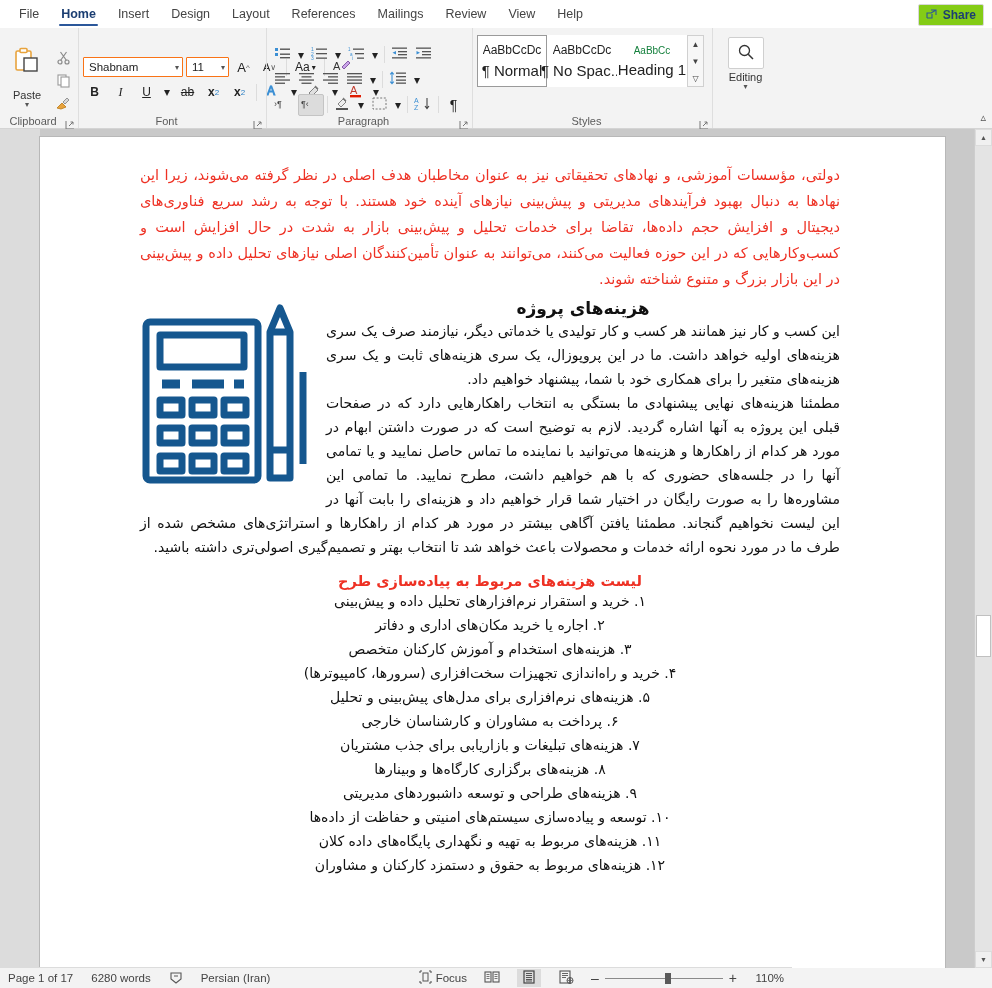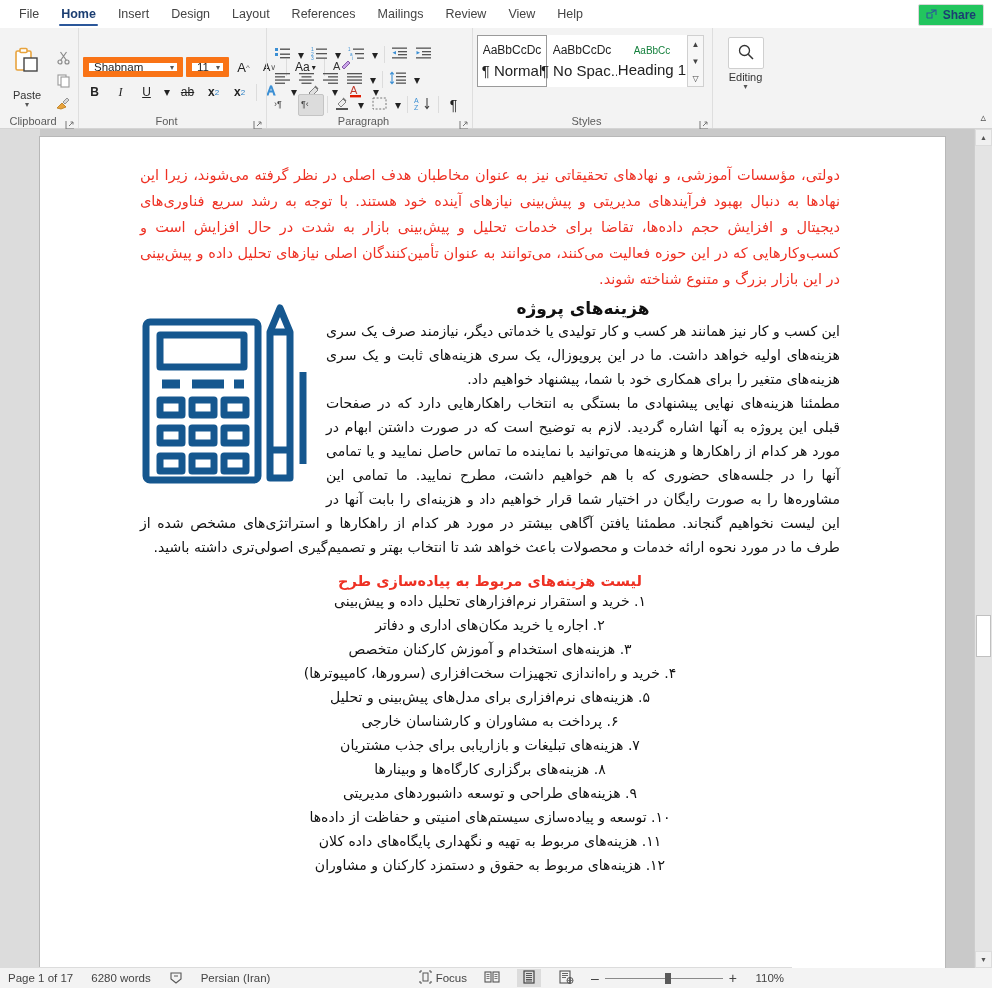--- a/index.html
+++ b/index.html
@@ -21,21 +21,21 @@
     font-size:12.5px;color:#444444;padding:0 11px;height:27px;
     line-height:27px;cursor:default;position:relative;white-space:nowrap;
   }
   .tab.active{color:#1b3e72;font-weight:600;}
   .tab.active:after{
     content:"";position:absolute;left:9px;right:9px;bottom:2px;height:2.5px;
     background:#2b579a;border-radius:1px;
   }
   .sharebtn{
     position:absolute;right:8px;top:4px;height:20px;
-    border:1px solid #d8d8d8;background:#22c55e;border-radius:2px;
+    border:1px solid #d8d8d8;background:#84cc16;border-radius:2px;
     display:flex;align-items:center;gap:4px;padding:0 7px;
     font-size:12px;color:#1b3e72;font-weight:600;
   }
   .sharebtn svg{display:block;}
 
   
   .ribbon{
     position:absolute;left:0;top:28px;width:992px;height:100px;
     background:#f3f3f3;border-bottom:1px solid #d4d4d4;
     display:flex;align-items:stretch;
@@ -65,21 +65,21 @@
   }
   .pastebig .lbl{margin-top:11px;}
   .caret{font-size:8px;color:#555;line-height:6px;margin-top:1px;}
   .clipminis{display:flex;flex-direction:column;gap:2px;padding-top:3px;}
   .mini{width:22px;height:21px;display:flex;align-items:center;justify-content:center;}
 
   
   .g-font{width:188px;}
   .frow{display:flex;align-items:center;gap:3px;height:25px;}
   .combo{
-    height:20px;border:6px solid #f97316;background:#fff;border-radius:1px;
+    height:20px;border:1px solid #f97316;background:#fff;border-radius:1px;
     display:flex;align-items:center;justify-content:space-between;
     font-size:11.5px;color:#222;padding:0 3px 0 5px;box-sizing:border-box;
   }
   .combo .cv{overflow:hidden;white-space:nowrap;}
   .combo .cc{font-size:8px;color:#555;margin-left:4px;}
   .fontname{width:100px;}
   .fontsize{width:43px;}
   .btn{
     min-width:23px;height:22px;display:flex;align-items:center;justify-content:center;
     font-size:12px;color:#222;border-radius:2px;border:1px solid transparent;

